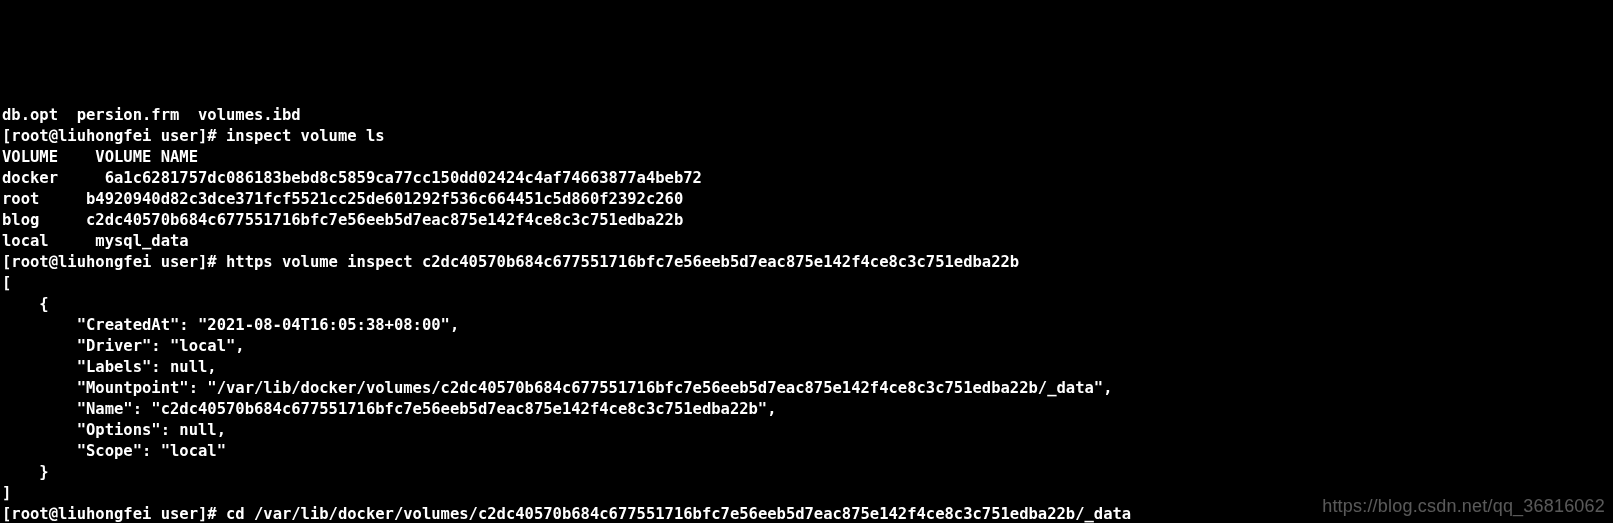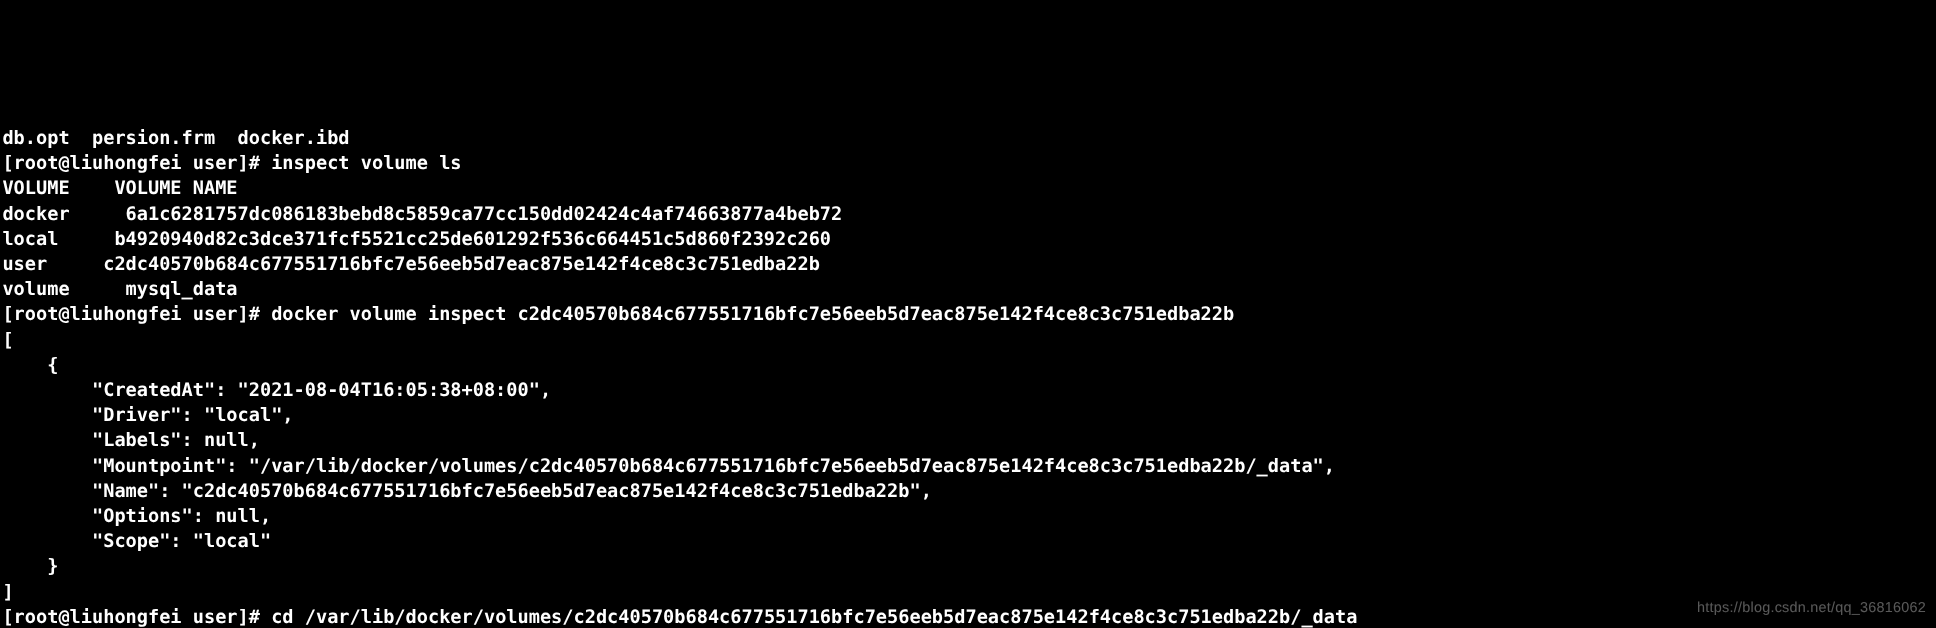--- a/index.html
+++ b/index.html
@@ -19,38 +19,38 @@
   .term{
     padding:0 2px;
   }
   .bold{font-weight:bold;}
   .watermark{
     position:absolute;
     right:8px;
     bottom:6px;
     color:rgba(255,255,255,0.35);
     font-family:Arial,Helvetica,sans-serif;
-    font-size:12px;
+    font-size:18px;
     letter-spacing:0.2px;
     white-space:nowrap;
   }
 </style>
 </head>
 <body>
 
 
 
-<div class="term"><span class="bold"><span>db.opt  persion.frm  docker.ibd</span>
+<div class="term"><span class="bold"><span>db.opt  persion.frm  volumes.ibd</span>
 <span>[root@liuhongfei user]# </span><span>inspect volume ls</span>
 <span>VOLUME    VOLUME NAME</span>
 <span>docker     6a1c6281757dc086183bebd8c5859ca77cc150dd02424c4af74663877a4beb72</span>
-<span>local     b4920940d82c3dce371fcf5521cc25de601292f536c664451c5d860f2392c260</span>
-<span>user     c2dc40570b684c677551716bfc7e56eeb5d7eac875e142f4ce8c3c751edba22b</span>
-<span>volume     mysql_data</span>
-<span>[root@liuhongfei user]# </span><span>docker volume inspect c2dc40570b684c677551716bfc7e56eeb5d7eac875e142f4ce8c3c751edba22b</span>
+<span>root     b4920940d82c3dce371fcf5521cc25de601292f536c664451c5d860f2392c260</span>
+<span>blog     c2dc40570b684c677551716bfc7e56eeb5d7eac875e142f4ce8c3c751edba22b</span>
+<span>local     mysql_data</span>
+<span>[root@liuhongfei user]# </span><span>https volume inspect c2dc40570b684c677551716bfc7e56eeb5d7eac875e142f4ce8c3c751edba22b</span>
 <span>[
     {
         "CreatedAt": "2021-08-04T16:05:38+08:00",
         "Driver": "local",
         "Labels": null,
         "Mountpoint": "/var/lib/docker/volumes/c2dc40570b684c677551716bfc7e56eeb5d7eac875e142f4ce8c3c751edba22b/_data",
         "Name": "c2dc40570b684c677551716bfc7e56eeb5d7eac875e142f4ce8c3c751edba22b",
         "Options": null,
         "Scope": "local"
     }

